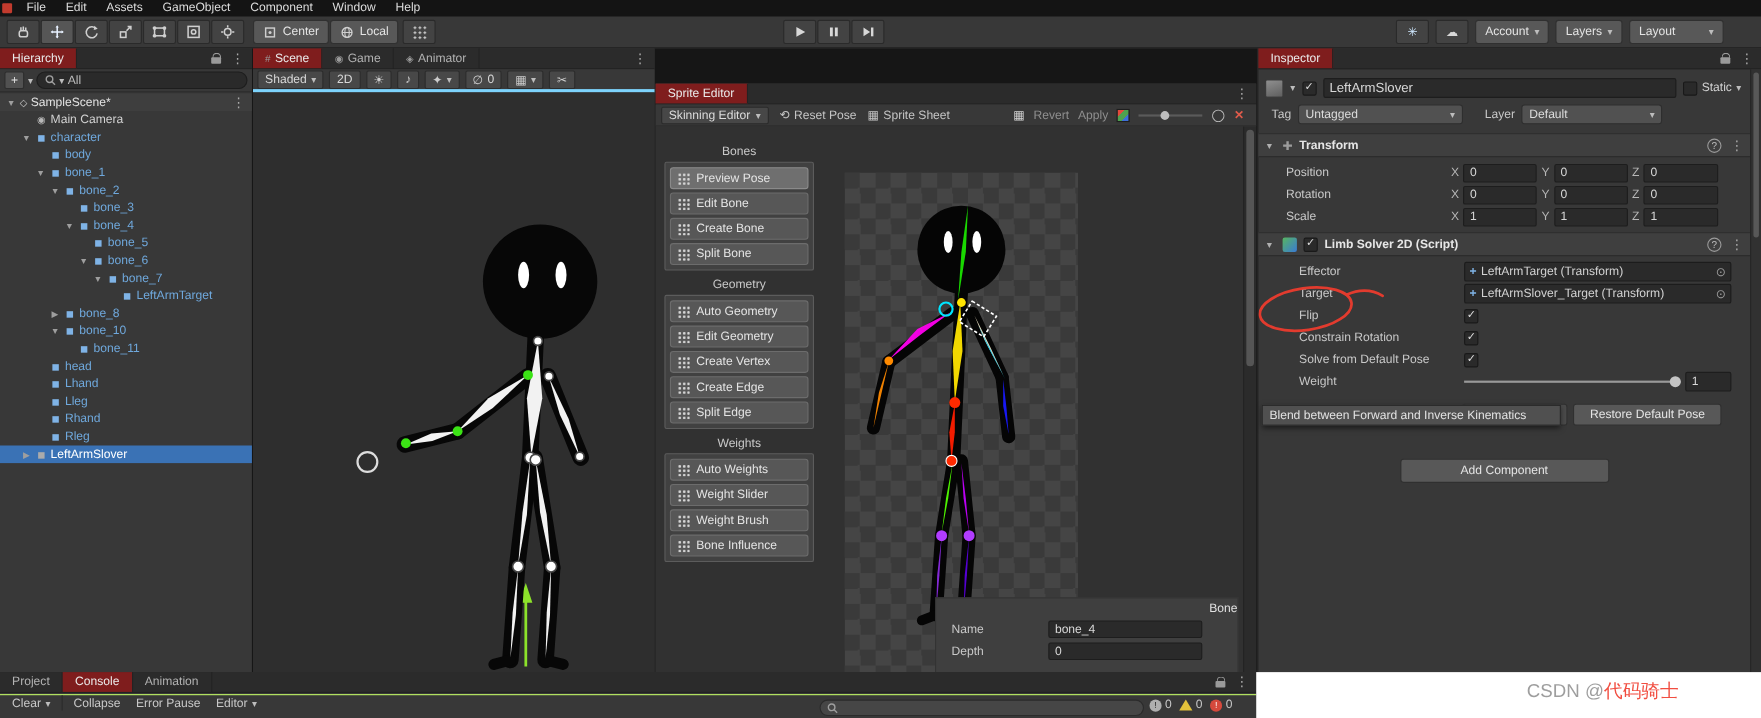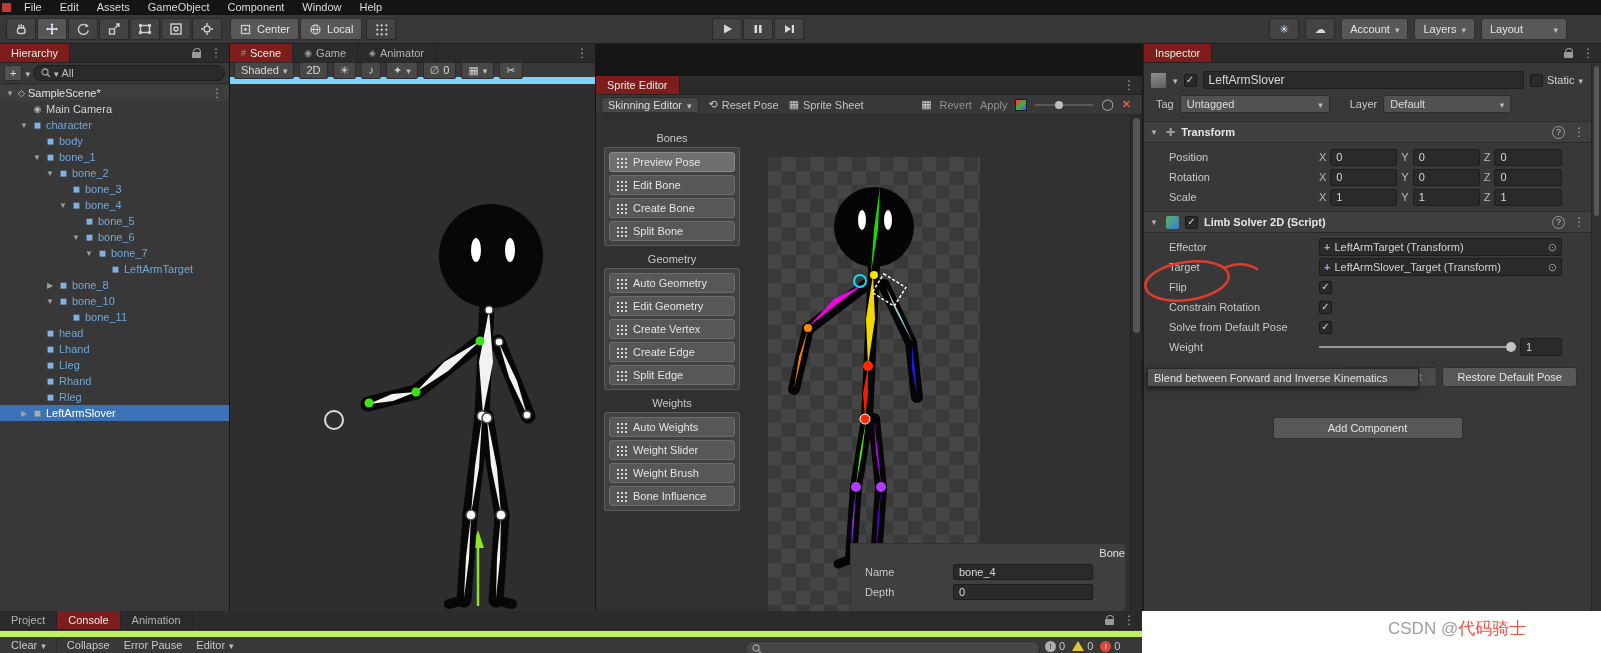--- a/index.html
+++ b/index.html
@@ -63,21 +63,21 @@
   .t-arr { width:10px; color:#9E9E9E; font-size:8px; text-align:center; flex:none; }
   .t-ico { width:11px; font-size:9px; text-align:center; flex:none; }
   .t-ico.prefab { color:#7FB3E6; } .t-ico.camera { color:#B8B8B8; } .t-ico.gameobject { color:#ABABAB; }
   .t-row .lbl { white-space:nowrap; }
   .t-row.c-prefab .lbl { color:#6FA8DC; }
   .t-row.c-default .lbl { color:#D2D2D2; }
   .t-row.sel .lbl { color:#FFFFFF; }
 
   
   #scene { position:absolute; left:230px; top:44px; width:365px; height:567px; background:#383838; }
-  #scene-toolbar { position:absolute; left:0; top:19px; right:0; height:21px; background:#383838; border-bottom:7px solid #7dd3fc; display:flex; align-items:center; gap:5px; padding:0 4px; }
+  #scene-toolbar { position:absolute; left:0; top:19px; right:0; height:21px; background:#383838; border-bottom:3px solid #7dd3fc; display:flex; align-items:center; gap:5px; padding:0 4px; }
   .sc-tool { height:17px; display:flex; align-items:center; gap:4px; padding:0 6px; background:#484848; border:1px solid #2C2C2C; border-radius:2px; color:#D8D8D8; }
   .sc-ic { color:#CCCCCC; font-size:11px; }
   #scene-viewport { position:absolute; left:0; top:40px; right:0; bottom:0; background:#2E2E2E; overflow:hidden; }
 
   
   #sprite { position:absolute; left:596px; top:44px; width:546px; height:567px; background:#383838;margin-top:32px; }
   #sp-toolbar { position:absolute; left:0; top:19px; right:0; height:20px; background:#383838; border-bottom:1px solid #2A2A2A; display:flex; align-items:center; gap:10px; padding:0 5px; }
   .sp-flat { display:flex; align-items:center; gap:4px; color:#C4C4C4; }
   .sp-dd { height:16px; background:#474747; border:1px solid #2B2B2B; border-radius:2px; padding:0 6px; display:flex; align-items:center; gap:5px; color:#DCDCDC; }
   #sp-right { margin-left:auto; display:flex; align-items:center; gap:8px; padding-right:6px; }
@@ -139,21 +139,21 @@
   #limb-buttons .ubtn { height:20px; padding:0 14px; }
   #btn-create-target { background:#4A4A4A; color:#8F8F8F; }
   #tooltip { position:absolute; left:3px; top:305px; width:272px; height:19px; background:#505050; border:1px solid #272727; box-shadow:0 2px 5px rgba(0,0,0,.55); color:#E2E2E2; display:flex; align-items:center; padding:0 6px; z-index:40; white-space:nowrap; }
   #add-component { margin:26px auto 4px; width:190px; height:22px; }
   #insp-scroll { position:absolute; right:0; top:19px; bottom:0; width:10px; background:#313131; border-left:1px solid #262626; }
   #insp-scroll .thumb { position:absolute; left:2px; right:2px; top:3px; height:150px; background:#585858; border-radius:4px; }
   #annotation { position:absolute; left:0; top:200px; width:260px; height:95px; z-index:60; pointer-events:none; }
 
   
   #bottombar { position:absolute; left:0; top:611px; width:1142px; height:42px; background:#383838; }
-  #console-toolbar { position:absolute; left:0; top:20px; right:0; height:22px; background:#383838; border-top:6px solid #bef264; display:flex; align-items:center; gap:2px; padding:0 5px; }
+  #console-toolbar { position:absolute; left:0; top:20px; right:0; height:22px; background:#383838; border-top:1px solid #bef264; display:flex; align-items:flex-start; gap:2px; padding:0 5px; }
   .c-btn { display:flex; align-items:center; gap:4px; height:16px; padding:0 6px; color:#C8C8C8; }
   .c-sep { width:1px; height:14px; background:#2C2C2C; margin:0 2px; }
   #console-search { position:absolute; left:745px; top:4px; width:295px; height:15px; background:#464646; border:1px solid #2B2B2B; border-radius:8px; display:flex; align-items:center; padding:0 6px; gap:4px; }
   #console-badges { position:absolute; left:1045px; top:3px; display:flex; align-items:center; gap:7px; }
   .badge { display:flex; align-items:center; gap:3px; color:#C8C8C8; }
   .b-ico { width:11px; height:11px; border-radius:50%; display:flex; align-items:center; justify-content:center; font-size:8px; color:#222; }
   .b-info { background:#AFAFAF; } .b-err { background:#D5493C; color:#fff; }
   .b-warn { width:0; height:0; border-left:6px solid transparent; border-right:6px solid transparent; border-bottom:10px solid #E3C23B; border-radius:0; background:none; }
   #white-patch { position:absolute; left:1142px; top:611px; width:459px; height:42px; background:#ffffff; }
   #watermark { position:absolute; left:1388px; top:617px; font-size:17px; }
@@ -813,21 +813,21 @@
       <div class="comp-head">
         <span class="fo">▼</span>
         <span class="ls-ico"></span>
         <span class="cb on"></span>
         <span class="ttl">Limb Solver 2D (Script)</span>
         <span class="hicons">
           <span class="q-ico help"></span>
           <span class="vdots"></span>
         </span>
       </div>
-      <div style="padding:4px 0;">
+      <div style="padding:4px 12px;">
         <div class="prop-row">
           <span class="prop-label">Effector</span>
           <div class="prop-ctl">
             <div class="objfield">
               <span class="ref-ico">+</span>
               <span class="val">LeftArmTarget (Transform)</span>
               <span class="picker"></span>
             </div>
           </div>
         </div>

